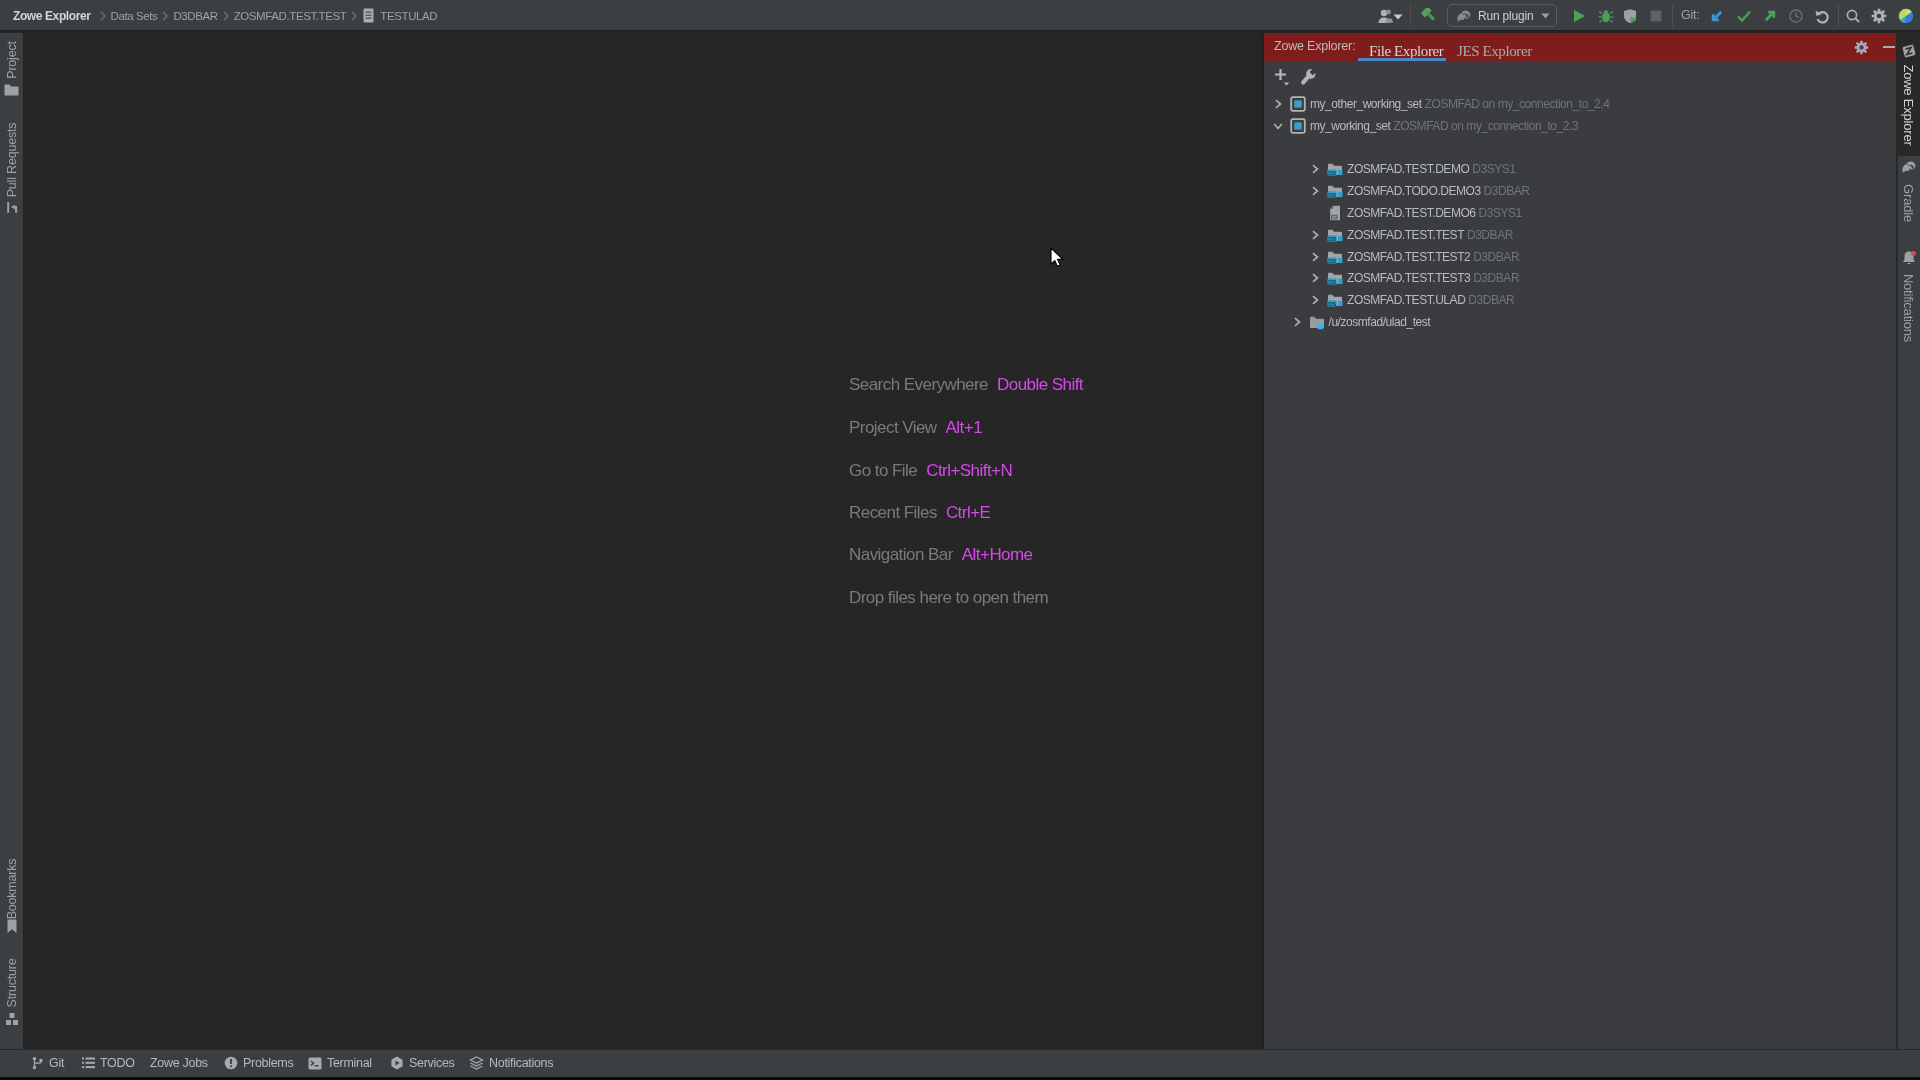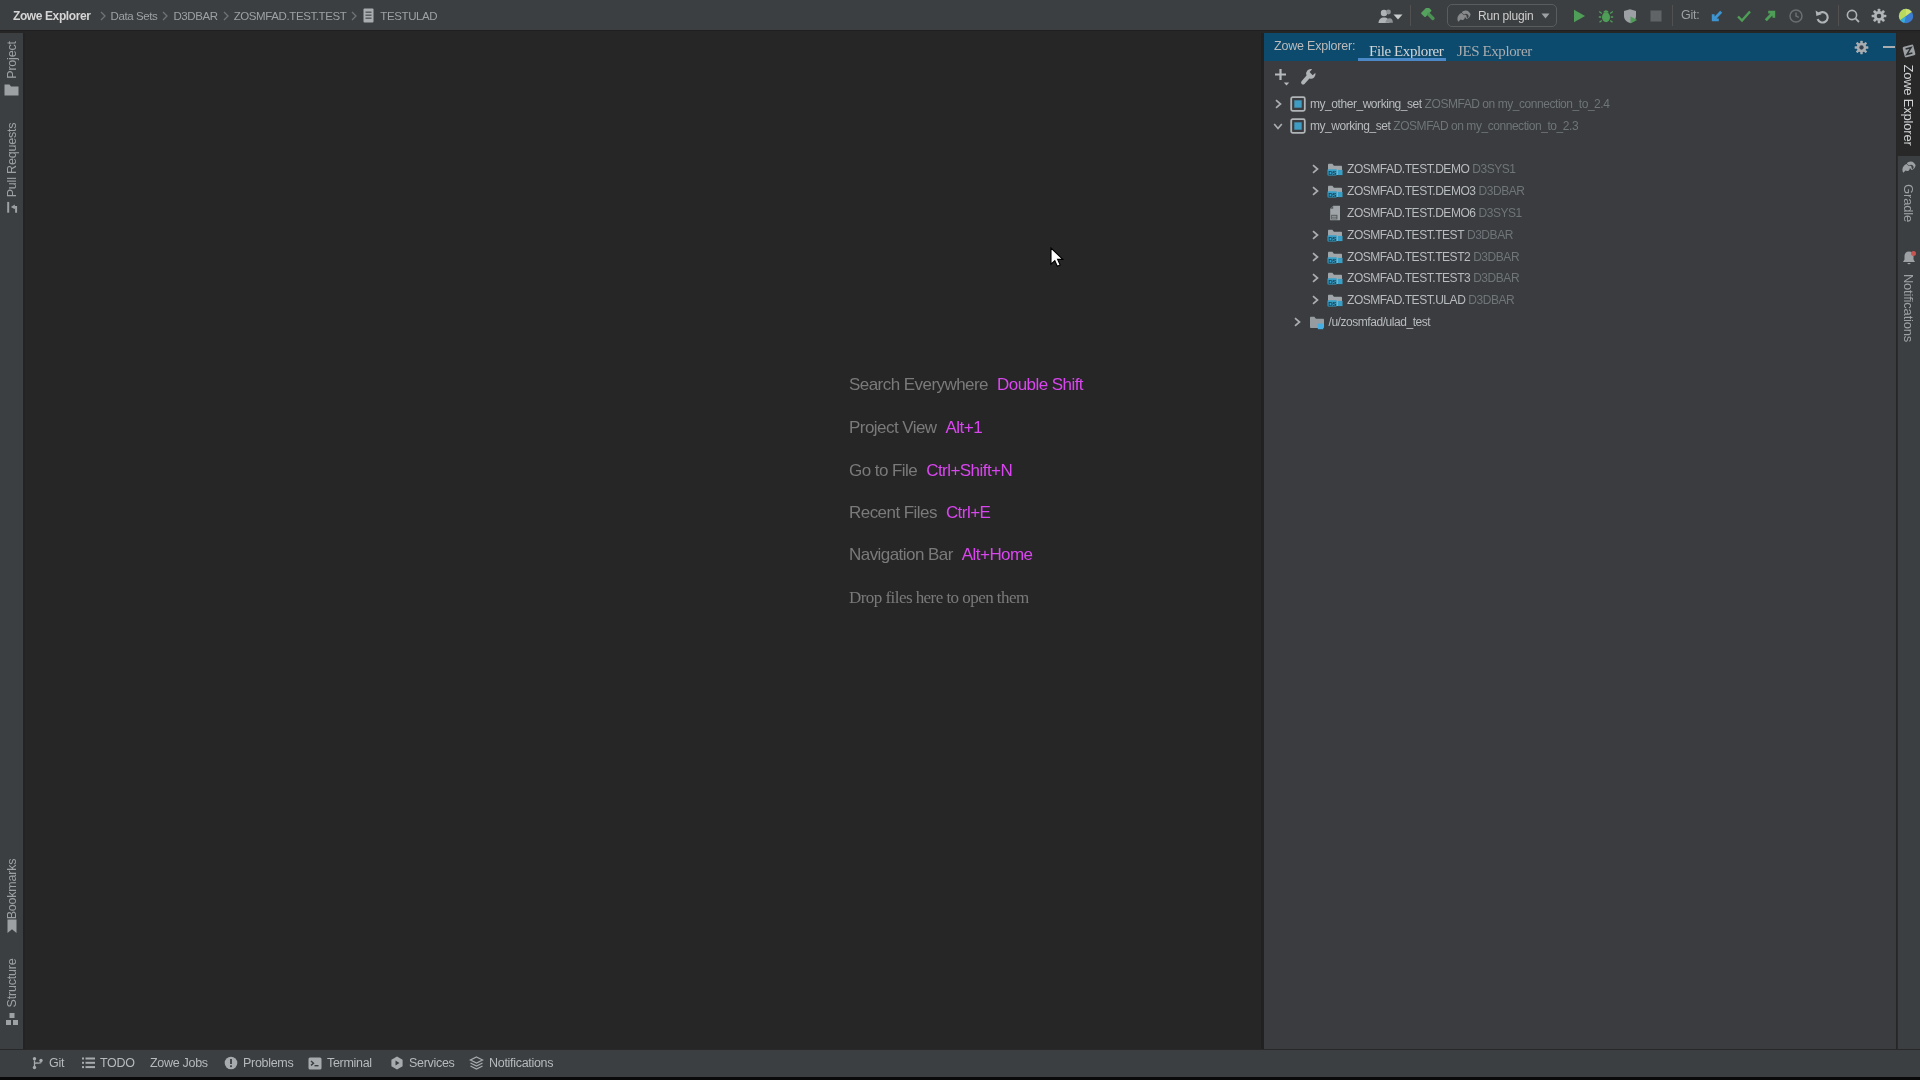--- a/index.html
+++ b/index.html
@@ -25,21 +25,21 @@
 .vlab.ccw { transform:translate(-50%,-50%) rotate(-90deg); }
 .vlab.cw { transform:translate(-50%,-50%) rotate(90deg); }
 
 
 #editor { position:absolute; left:27px; top:32.5px; width:1234px; height:1016.5px; background:#262626; }
 .shline { position:absolute; white-space:nowrap; font-size:17px; letter-spacing:-0.55px; color:#7a7a7a; }
 .shline .key { color:#d946ef; margin-left:9px; }
 
 
 #rpanel { position:absolute; left:1264px; top:32.5px; width:632px; height:1016.5px; background:#3A3C3F; }
-#rphead { position:absolute; left:0; top:0; width:632px; height:28.5px; background:#0c4a6e; }
+#rphead { position:absolute; left:0; top:0; width:632px; height:28.5px; background:#7f1d1d; }
 #rphead .title { position:absolute; left:10px; top:6px; font-size:12.5px; letter-spacing:-0.2px; color:#bbbbbb; }
 .tab { position:absolute; top:10px; font-size:15px; letter-spacing:-0.4px; color:#a9acae;font-family:Liberation Serif, serif; } 
 #tabline { position:absolute; left:94px; top:25.5px; width:88px; height:3px; background:#4a88c7; }
 
 #rtoolbar { position:absolute; left:0; top:28.5px; width:632px; height:32px; }
 
 #tree { position:absolute; left:1264px; top:0; width:512px; height:1080px; }
 .trow { position:absolute; left:0; width:632px; height:21.8px; display:flex; align-items:center; white-space:nowrap; font-size:12px; letter-spacing:-0.45px; color:#b9bcbe; }
 .trow .sub { color:#6f7578; }
 .trow.sel { background:#4B6EAF; color:#ffffff; }
@@ -198,21 +198,21 @@
       <rect x="4.5" y="1" width="5" height="5" fill="#9da1a4"></rect>
     </svg>
 
   <div id="editor"></div>
   <div class="abs" style="left:1261px; top:32.5px; width:3px; height:1016.5px; background:#212121;"></div>
   <div class="shline" style="left:849px; top:374.5px;">Search Everywhere<span class="key">Double Shift</span></div>
   <div class="shline" style="left:849px; top:417.5px;">Project View<span class="key">Alt+1</span></div>
   <div class="shline" style="left:849px; top:460.5px;">Go to File<span class="key">Ctrl+Shift+N</span></div>
   <div class="shline" style="left:849px; top:503px;">Recent Files<span class="key">Ctrl+E</span></div>
   <div class="shline" style="left:849px; top:545px;">Navigation Bar<span class="key">Alt+Home</span></div>
-  <div class="shline" style="left:849px; top:588px;font-family:Liberation Serif, serif;">Drop files here to open them</div>
+  <div class="shline" style="left:849px; top:588px;">Drop files here to open them</div>
 
   <svg class="abs" style="left:1050px; top:247px" width="16" height="22" viewBox="0 0 16 22">
       <path d="M1 1 L1 17.2 L4.8 13.6 L7.3 19.2 L10.2 17.9 L7.6 12.4 L12.8 12.4 z" fill="#ffffff" stroke="#000000" stroke-width="1.1"></path>
     </svg>
 
   <div id="rpanel">
     <div id="rphead">
       <span class="title">Zowe Explorer:</span>
       <span class="tab" style="left:105px; color:#d4d6d7;">File Explorer</span>
       <span class="tab" style="left:193px;">JES Explorer</span>
@@ -291,21 +291,21 @@
         <span class="sp2"></span>
         <svg class="chev" viewBox="0 0 16 16">
           <path d="M6 4.2 L10.5 8 L6 11.8" stroke="#abaeb0" stroke-width="1.7" fill="none"></path>
         </svg>
         <svg class="ticon" viewBox="0 0 16 16">
           <path d="M1 3.8 c0-.5.4-1 1-1 h3.4 l1.5 1.9 H14 c.55 0 1 .45 1 1 v7.3 c0 .55-.45 1-1 1 H2 c-.55 0-1-.45-1-1 z" fill="#9fa5a8"></path>
           <rect x="0.5" y="8.2" width="9.3" height="6.3" rx="0.8" fill="#38a0c8"></rect>
           <text x="5.1" y="13.5" font-size="6.2" font-weight="bold" fill="#173c4e" text-anchor="middle" font-family="Liberation Sans">DS</text>
           <rect x="11" y="8.9" width="4.5" height="5.2" fill="#38a0c8"></rect>
         </svg>
-        <span>ZOSMFAD.TEST.DEMO3</span>
+        <span>ZOSMFAD.TODO.DEMO3</span>
         <span class="sub">&nbsp;D3DBAR</span>
       </div>
       <div class="trow" style="top:202.2px">
         <span class="sp2"></span>
         <span style="flex:0 0 20px"></span>
         <svg class="ticon" viewBox="0 0 16 16">
           <path d="M6.2 0.8 H13 V15.2 H3.2 V3.8 z" fill="#9fa5a8"></path>
           <path d="M6.2 0.8 V3.8 H3.2 z" fill="#585c5e"></path>
           <rect x="4.2" y="9.8" width="6.2" height="4.6" fill="#55595b"></rect>
           <rect x="5" y="10.8" width="4.4" height="0.9" fill="#a6abad"></rect>

